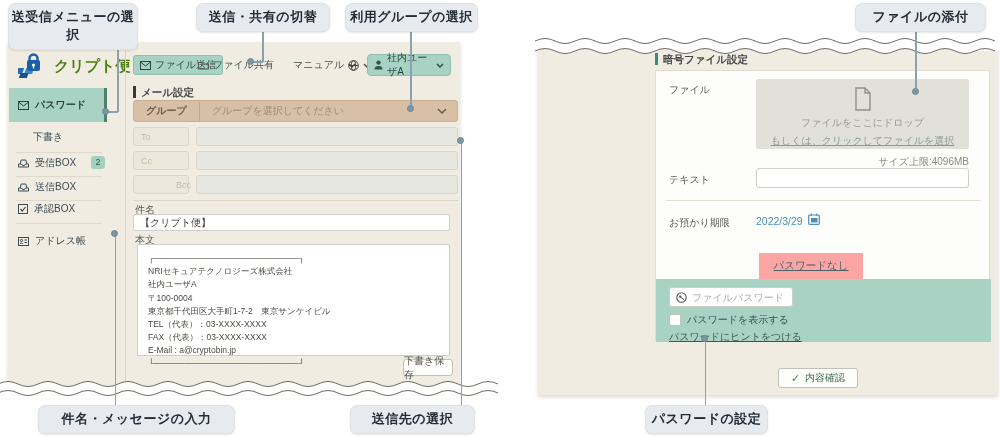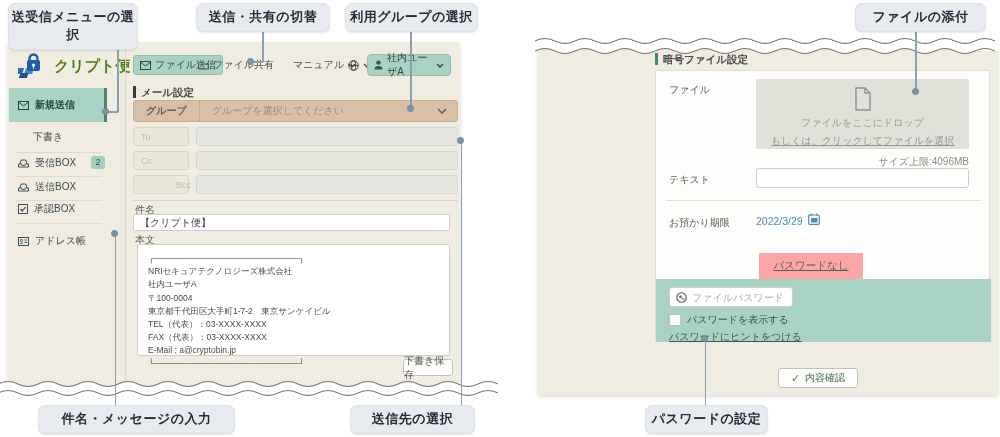--- a/index.html
+++ b/index.html
@@ -192,21 +192,21 @@
         </span>
     </div>
 
     <div class="active-item" style="left:1px;top:46px;width:98px;height:34px;padding-left:9px;">
       <span>
           <svg width="11" height="9" viewBox="0 0 11 9">
             <rect x="0.5" y="0.5" width="10" height="8" fill="none" stroke="#29443a"></rect>
             <path d="M0.5,1 L5.5,5 L10.5,1" fill="none" stroke="#29443a"></path>
           </svg>
         </span>
-      <span>新規送信</span>
+      <span>パスワード</span>
     </div>
     <div class="side-item" style="left:25px;top:88px;">
       <span>下書き</span>
     </div>
     <div class="sep" style="left:8px;top:110px;width:86px;"></div>
     <div class="side-item" style="left:10px;top:114px;">
       <span>
           <svg width="11" height="9" viewBox="0 0 11 9">
             <path d="M0.5,5 v3 h10 v-3 M0.5,5 h3 l1,1.5 h2 l1,-1.5 h3 M2,5 l1.2,-4 h4.6 L9,5" fill="none" stroke="#3c4c52"></path>
           </svg>

